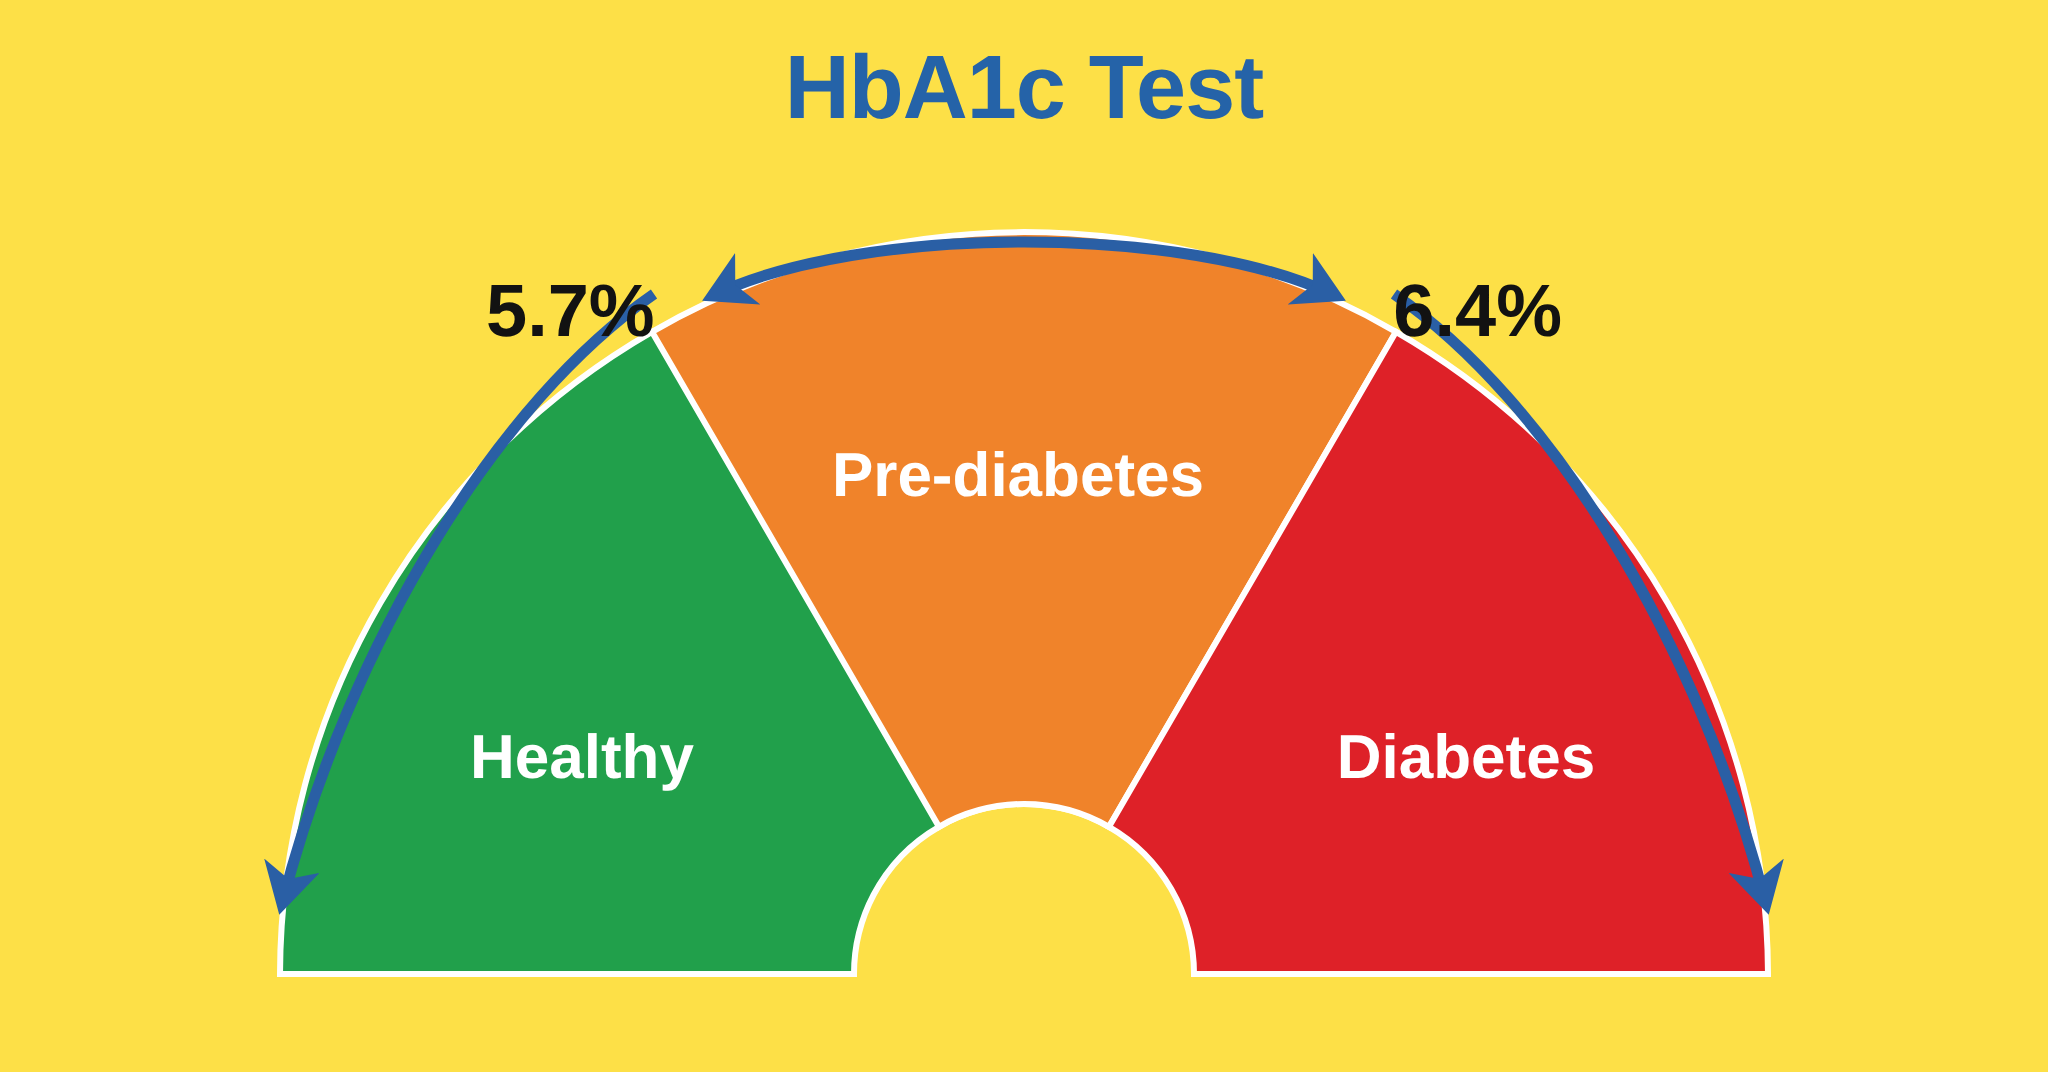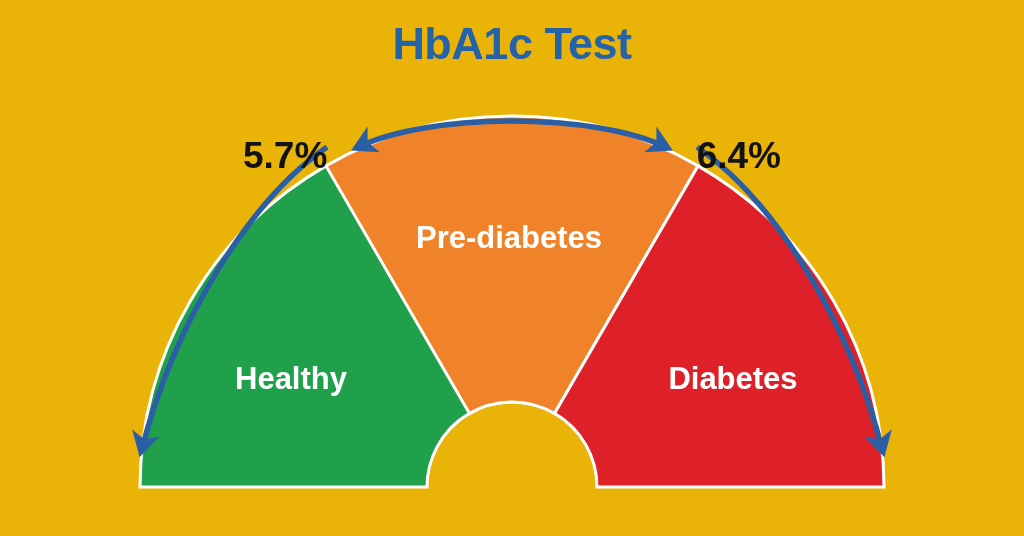--- a/index.html
+++ b/index.html
@@ -57,21 +57,21 @@
     dominant-baseline: middle;
   }
   .arrow-path {
     fill: none;
     stroke-linecap: butt;
   }
 </style>
 </head>
 <body>
 
-<div id="gauge-page" style="background: #eab308;">
+<div id="gauge-page" style="background: #fde047;">
 
   <div id="chart-title" style="color: rgb(37, 99, 168);">HbA1c Test</div>
 
   <svg id="gauge-svg" viewBox="0 0 1024 536">
 
     <g>
 
       <path d="M 140 487
                A 372 372 0 0 1 326 165.89
                L 554.5 413.39

